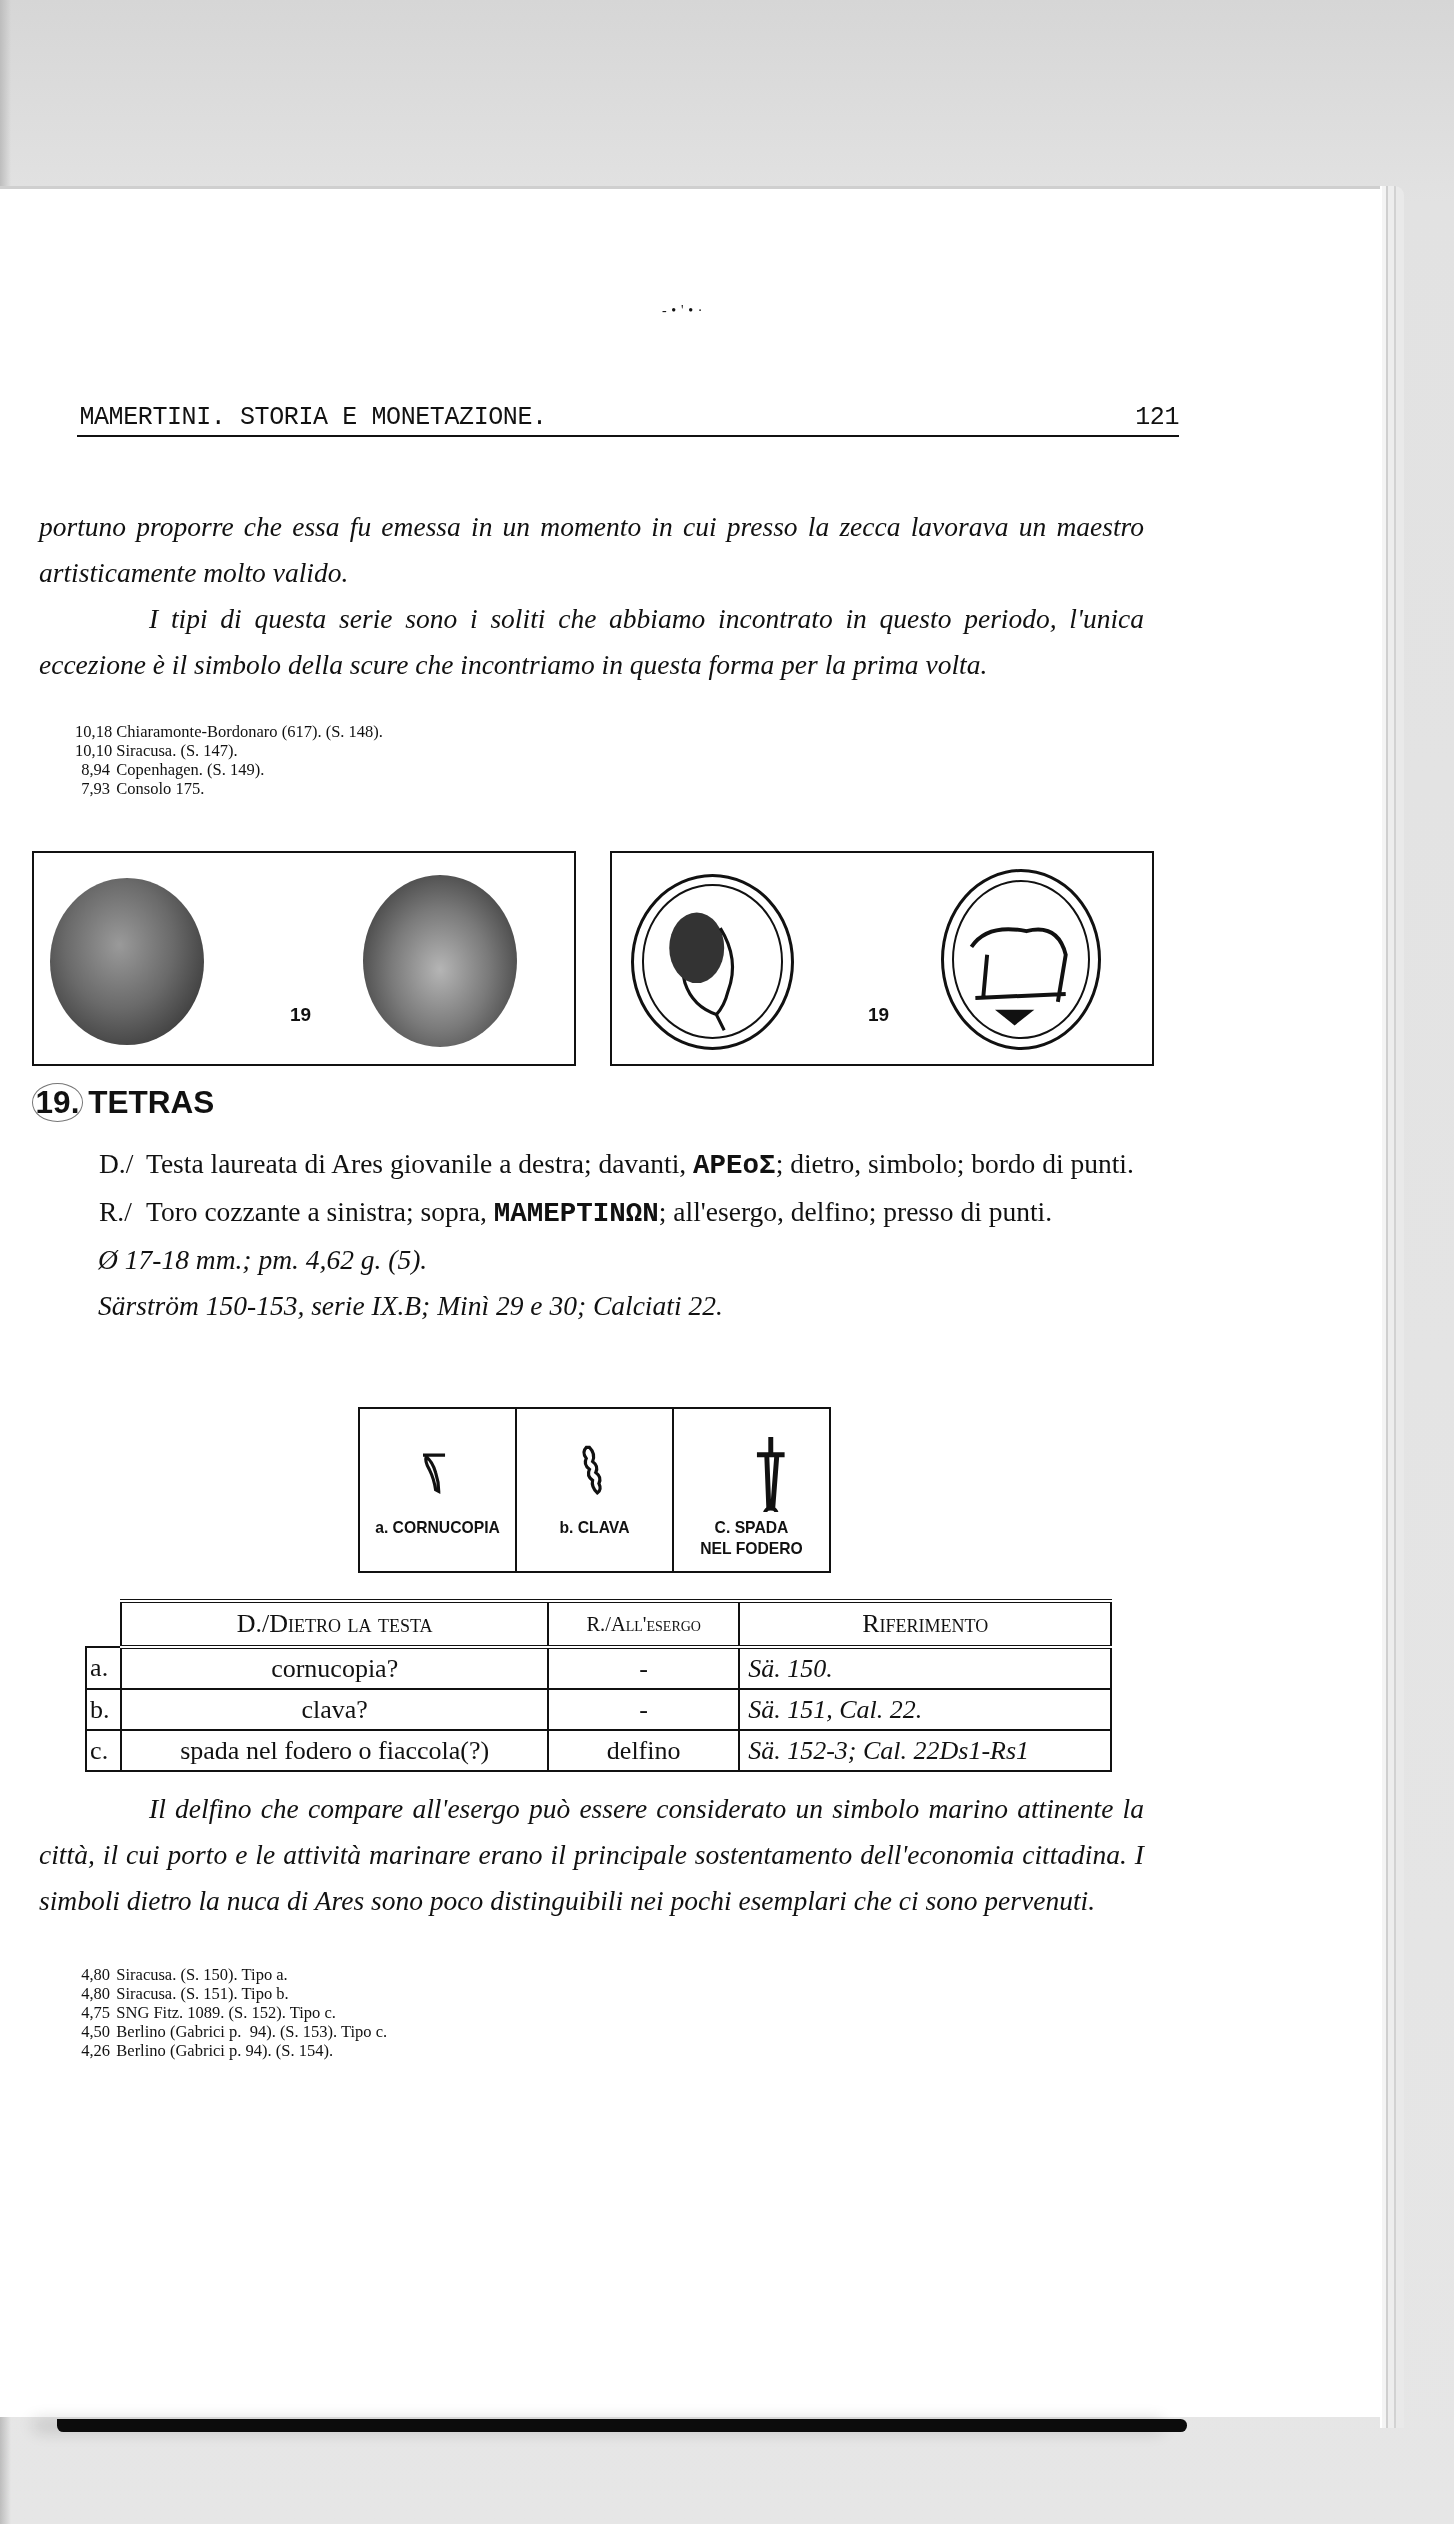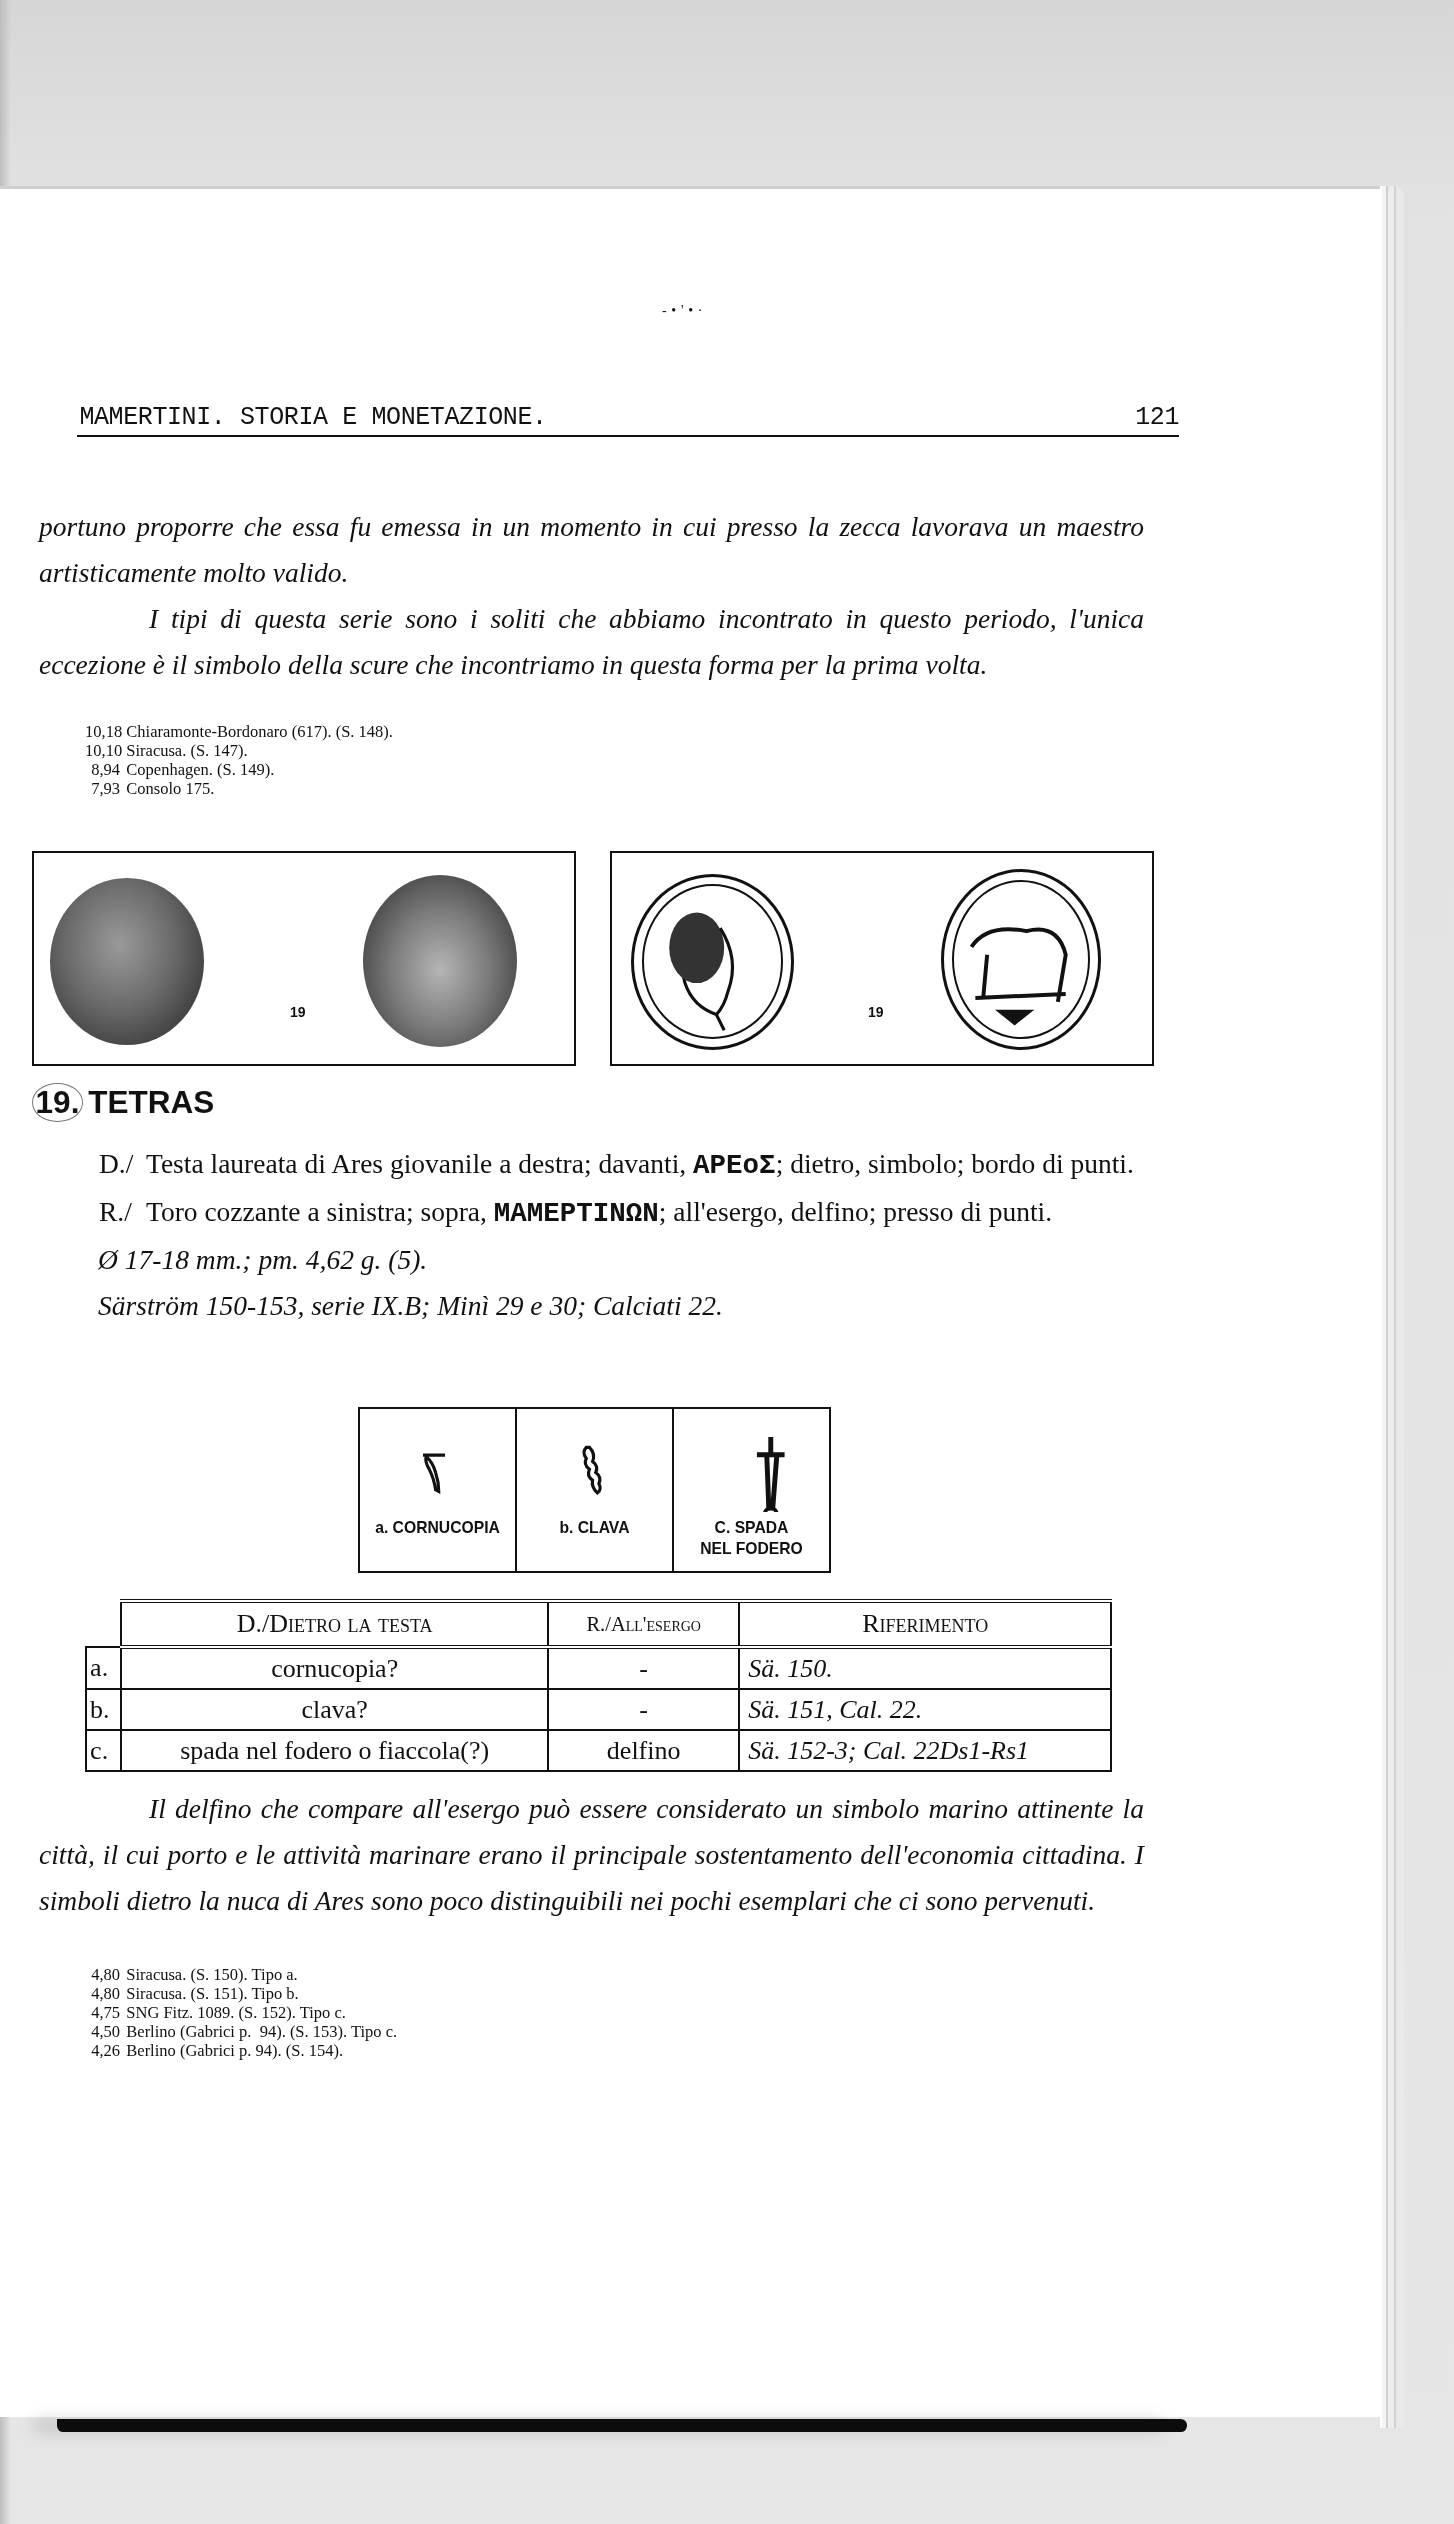--- a/index.html
+++ b/index.html
@@ -42,27 +42,27 @@
     position: absolute; left: 39px; width: 1105px;
     font-style: italic; font-size: 27.5px; line-height: 46px; text-align: justify;
     font-family: "Liberation Serif", serif;
   }
   .italic-para p { margin: 0; }
   .italic-para .indent { text-indent: 110px; }
   .refs {
     position: absolute; left: 75px; font-size: 16.5px; line-height: 19px;
     font-family: "Liberation Serif", serif;
   }
-  .refs .row { white-space: pre; margin-left: 10px; }
+  .refs .row { white-space: pre; }
   .refs .w { display: inline-block; width: 35px; text-align: right; margin-right: 6.3px; }
   .coin-box {
     position: absolute; top: 851px; height: 211px; border: 2.4px solid #111; background: #fff;
   }
   .coin-box .num {
-    position: absolute; font-family: "Liberation Sans", sans-serif; font-weight: bold; font-size: 14px; top: 151px;
+    position: absolute; font-family: "Liberation Sans", sans-serif; font-weight: bold; font-size: 19px; top: 151px;
   }
   .coin-photo {
     position: absolute; border-radius: 50%;
     background: radial-gradient(ellipse at 45% 40%, #9a9a9a 0%, #6a6a6a 45%, #3c3c3c 80%, #222 100%);
   }
   .coin-drawing {
     position: absolute; border-radius: 50%; border: 3.9px solid #111; background: #fff;
   }
   .coin-drawing .inner { position: absolute; inset: 7.9px; border-radius: 50%; border: 2.4px solid #111; }
   .section-title {

